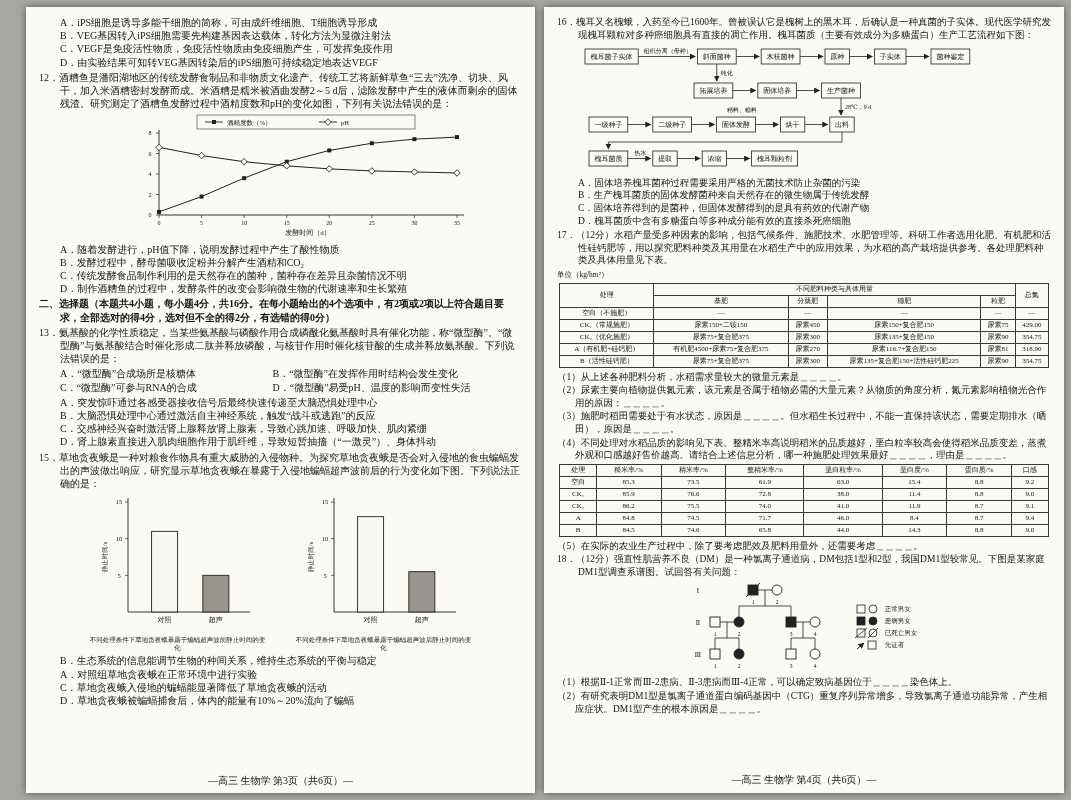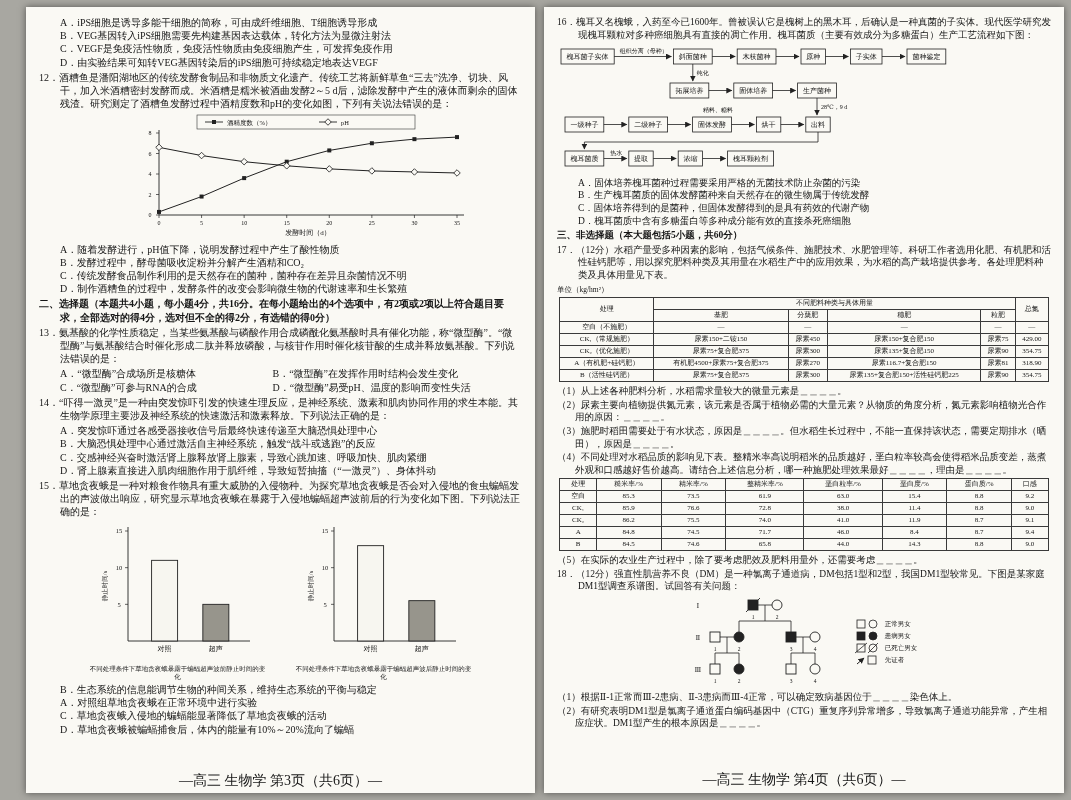--- a/index.html
+++ b/index.html
@@ -14,28 +14,28 @@
   .hang{padding-left:21px;text-indent:-21px}
   .opt-line{padding-left:21px}
   .item-line{padding-left:18px;text-indent:-18px;margin-bottom:1px}
   .bold{font-weight:bold}
   .two-col{display:grid;grid-template-columns:46% 54%;padding-left:21px}
   .opt-2col{padding:0}
   .fig12{margin:3px 0 2px 92px}
   .figs15{display:flex;justify-content:center;gap:28px;margin:2px 0 2px 0}
   .bar-fig{width:178px;text-align:center}
   .cap{font-size:6.5px;line-height:8px;margin-top:1px;color:#222}
-  .flow-wrap{text-align:left;margin:2px 0}
+  .flow-wrap{text-align:right;margin:2px 0}
   .unit{text-align:left;font-size:7.5px;margin:1px 4px 0 0}
   table{width:99%;margin:1px auto 3px auto;border-collapse:collapse;
         font-size:7px;line-height:9px}
   th,td{border:0.6px solid #3a3a3a;padding:1px 2px;text-align:center;font-weight:normal}
   .ped-wrap{display:flex;justify-content:center;align-items:center;gap:14px;margin:2px 0}
   .lg-row{display:flex;align-items:center;gap:4px;font-size:6.5px;line-height:12px}
-  .footer{position:absolute;bottom:6px;left:0;right:0;text-align:center;font-size:14px}
+  .footer{position:absolute;bottom:6px;left:0;right:0;text-align:center;font-size:10px}
 </style>
 </head>
 <body>
 
 <svg width="0" height="0" style="position:absolute">
   <defs>
     <marker id="ah" markerWidth="7" markerHeight="7" refX="5.5" refY="3" orient="auto" markerUnits="userSpaceOnUse">
       <path d="M0,0 L6,3 L0,6 Z" fill="#222"></path>
     </marker>
   </defs>
@@ -122,21 +122,20 @@
     <div class="blk bold hang">二、选择题（本题共4小题，每小题4分，共16分。在每小题给出的4个选项中，有2项或2项以上符合题目要求，全部选对的得4分，选对但不全的得2分，有选错的得0分）</div>
 
     <div class="blk hang">13．氨基酸的化学性质稳定，当某些氨基酸与磷酸作用合成磷酰化氨基酸时具有催化功能，称“微型酶”。“微型酶”与氨基酸结合时催化形成二肽并释放磷酸，与核苷作用时催化核苷酸的生成并释放氨基酸。下列说法错误的是：</div>
     <div class="blk two-col">
         <div class="opt-2col">A．“微型酶”合成场所是核糖体</div>
         <div class="opt-2col">B．“微型酶”在发挥作用时结构会发生变化</div>
         <div class="opt-2col">C．“微型酶”可参与RNA的合成</div>
         <div class="opt-2col">D．“微型酶”易受pH、温度的影响而变性失活</div>
       </div>
 
-    <div class="blk hang">14．“吓得一激灵”是一种由突发惊吓引发的快速生理反应，是神经系统、激素和肌肉协同作用的求生本能。其生物学原理主要涉及神经系统的快速激活和激素释放。下列说法正确的是：</div>
     <div class="blk">
         <div class="opt-line">A．突发惊吓通过各感受器接收信号后最终快速传递至大脑恐惧处理中心</div>
         <div class="opt-line">B．大脑恐惧处理中心通过激活自主神经系统，触发“战斗或逃跑”的反应</div>
         <div class="opt-line">C．交感神经兴奋时激活肾上腺释放肾上腺素，导致心跳加速、呼吸加快、肌肉紧绷</div>
         <div class="opt-line">D．肾上腺素直接进入肌肉细胞作用于肌纤维，导致短暂抽搐（“一激灵”）、身体抖动</div>
       </div>
 
     <div class="blk hang">15．草地贪夜蛾是一种对粮食作物具有重大威胁的入侵物种。为探究草地贪夜蛾是否会对入侵地的食虫蝙蝠发出的声波做出响应，研究显示草地贪夜蛾在暴露于入侵地蝙蝠超声波前后的行为变化如下图。下列说法正确的是：</div>
 
     <div class="figs15">
@@ -254,21 +253,20 @@
         </svg>
     </div>
 
     <div class="blk">
         <div class="opt-line">A．固体培养槐耳菌种过程需要采用严格的无菌技术防止杂菌的污染</div>
         <div class="opt-line">B．生产槐耳菌质的固体发酵菌种来自天然存在的微生物属于传统发酵</div>
         <div class="opt-line">C．固体培养得到的是菌种，但固体发酵得到的是具有药效的代谢产物</div>
         <div class="opt-line">D．槐耳菌质中含有多糖蛋白等多种成分能有效的直接杀死癌细胞</div>
       </div>
 
-    <div class="blk bold">三、非选择题（本大题包括5小题，共60分）</div>
 
     <div class="blk hang">17．（12分）水稻产量受多种因素的影响，包括气候条件、施肥技术、水肥管理等。科研工作者选用化肥、有机肥和活性硅钙肥等，用以探究肥料种类及其用量在水稻生产中的应用效果，为水稻的高产栽培提供参考。各处理肥料种类及具体用量见下表。</div>
 
     <div class="unit">单位（kg/hm²）</div>
     <table>
         <tbody id="table1">
           <tr>
             <th rowspan="2">处理</th>
             <th colspan="4">不同肥料种类与具体用量</th>
             <th rowspan="2">总氮</th>

